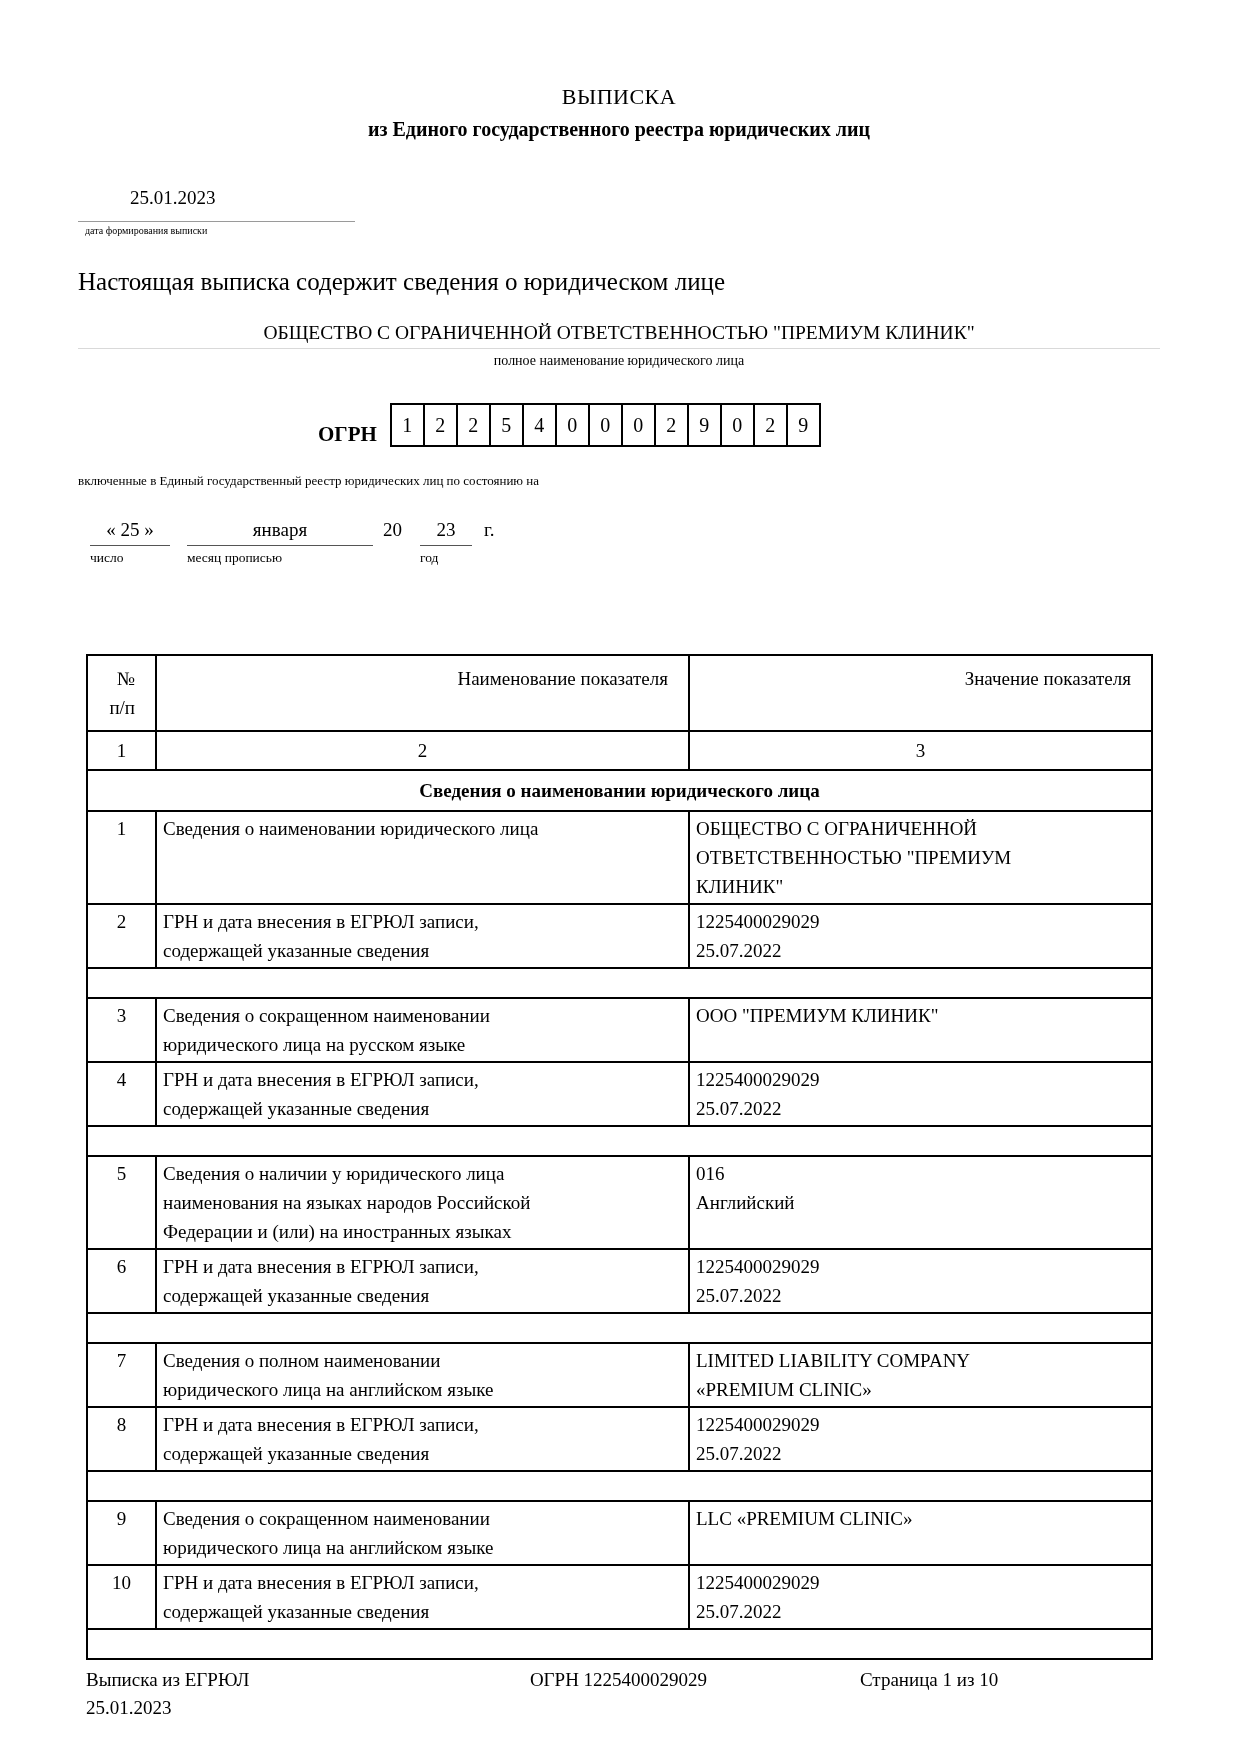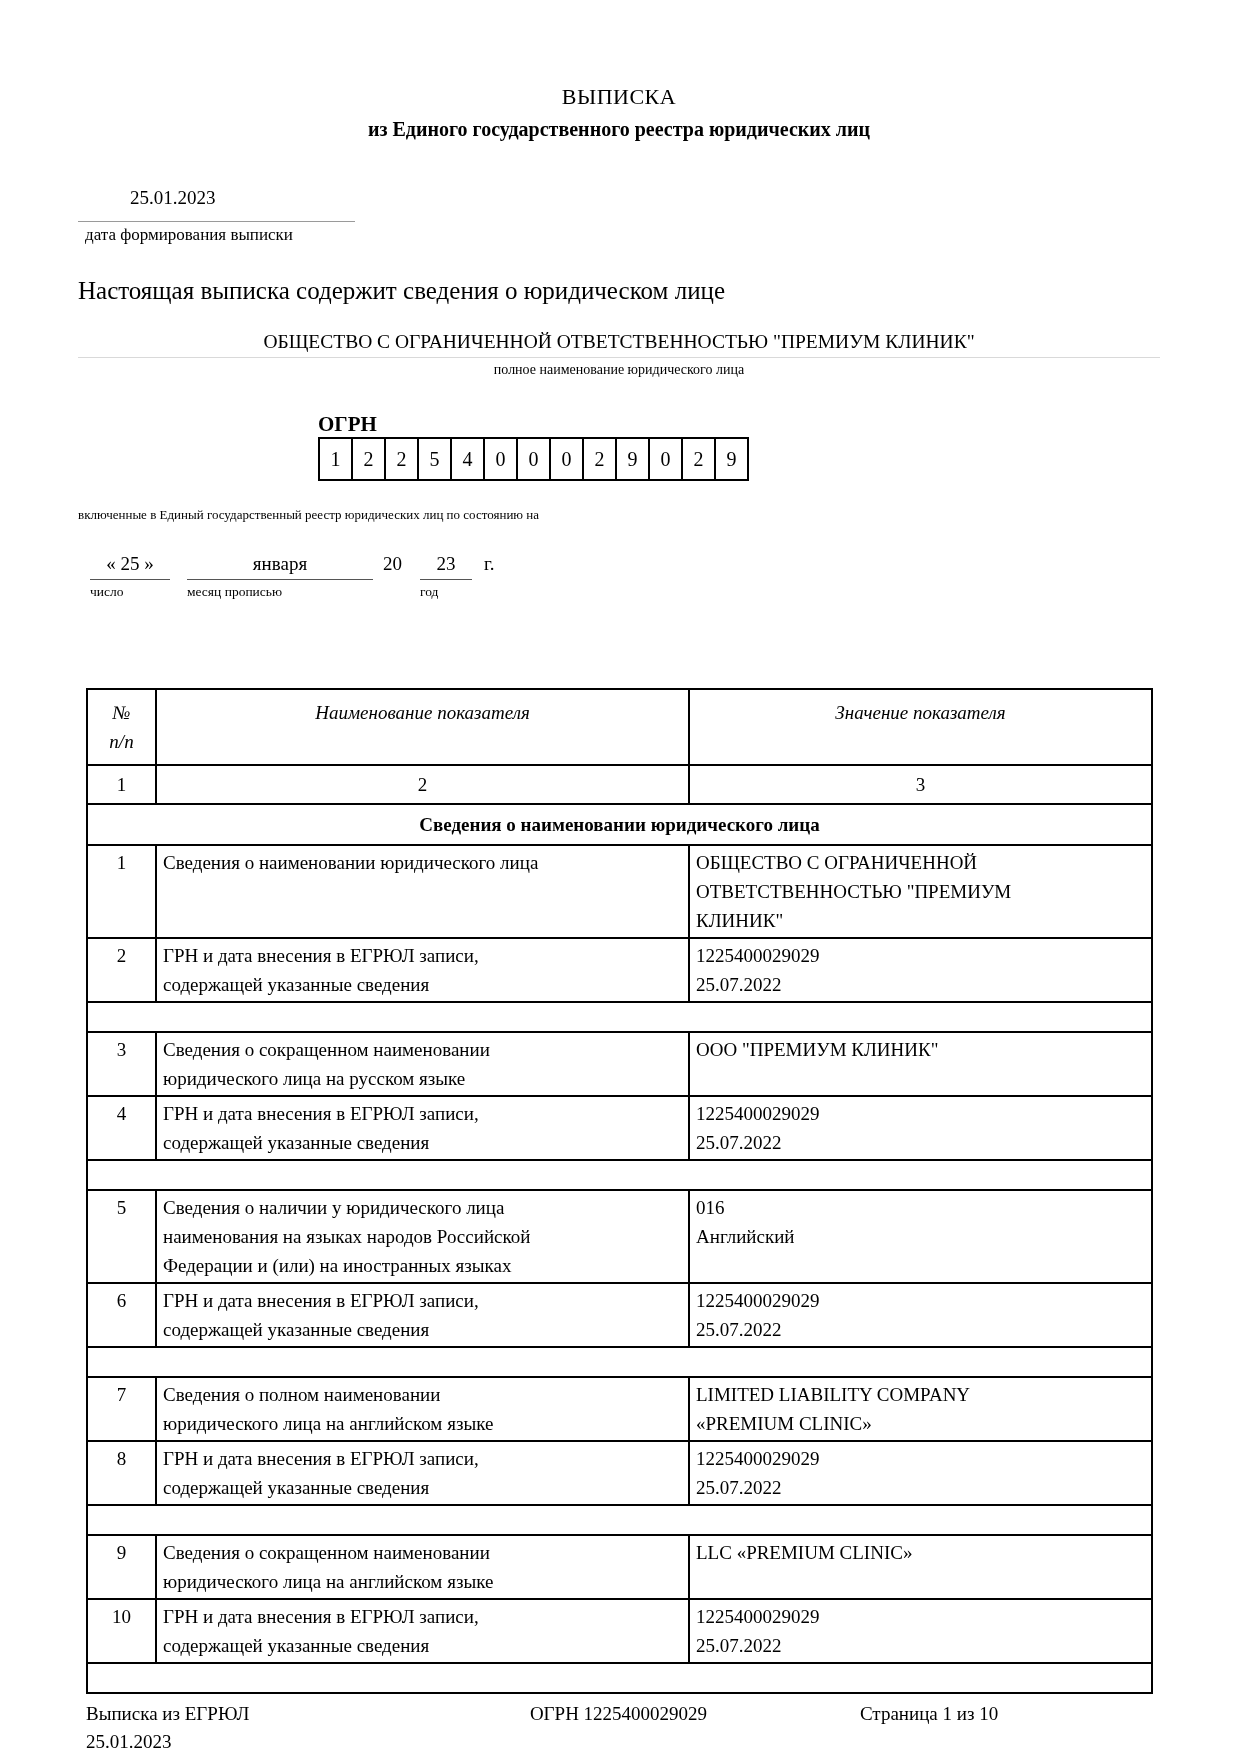--- a/index.html
+++ b/index.html
@@ -7,29 +7,29 @@
     width:1241px; height:1754px; background:#ffffff; margin:0 auto;
     box-sizing:border-box; padding:84px 81px 0 78px; position:relative;
     font-family:"Liberation Serif","DejaVu Serif",serif; color:#000;
   }
   .doc-title { text-align:center; font-size:22px; font-weight:normal; letter-spacing:.5px; }
   .doc-subtitle { text-align:center; font-size:20px; font-weight:bold; margin-top:8px; }
 
   .formation { margin-top:46px; }
   .formation-date { font-size:19px; margin-left:52px; }
   .formation-rule { width:277px; border-bottom:1px solid #9a9a9a; margin-top:12px; }
-  .formation-label { font-size:17px; margin-top:3px; margin-left:7px; }
+  .formation-label { font-size:10px; margin-top:3px; margin-left:7px; }
 
   .intro { font-size:25px; margin-top:32px; }
 
   .company-block { margin-top:26px; }
   .company-name { text-align:center; font-size:19.5px; padding-bottom:4px; border-bottom:1.5px solid #d9d9d9; }
   .company-label { text-align:center; font-size:14px; margin-top:4px; }
 
-  .ogrn-row { margin-top:34px; margin-left:240px; display:flex; align-items:flex-start;flex-direction:column; }
+  .ogrn-row { margin-top:34px; margin-left:240px; display:flex; align-items:flex-end; }
   .ogrn-label { font-size:21px; font-weight:bold; margin-right:13px; }
   .ogrn-boxes { display:flex; }
   .obox {
     width:31px; height:40px; border:2px solid #000; margin-left:-2px;
     display:flex; align-items:center; justify-content:center; font-size:20px;
     background:#fff;
   }
   .obox:first-child { margin-left:0; }
 
   .included { font-size:13px; margin-top:26px; }
@@ -46,21 +46,21 @@
 
   table.reg {
     border-collapse:collapse; margin-top:88px; margin-left:8px;
     width:1065px; table-layout:fixed;
   }
   .reg col.c1 { width:69px; } .reg col.c2 { width:533px; } .reg col.c3 { width:463px; }
   .reg td, .reg th {
     border:2px solid #000; font-weight:normal; font-size:19px;
     vertical-align:top; padding:2px 6px; line-height:29px;
   }
-  .reg th { text-align:center; padding:8px 20px;font-style:italic; }
+  .reg th { text-align:right; padding:8px 20px; }
   .reg td.cnum-head { text-align:center; padding:4px; }
   .reg td.section { text-align:center; font-weight:bold; padding:5px; }
   .reg td.rownum { text-align:center; }
   .reg td.name, .reg td.value { white-space:pre-line; }
   .reg td.spacer { height:28px; padding:0; }
 
   .footer {
     width:1065px; margin-left:8px; margin-top:6px;
     display:flex; font-size:19px; line-height:1.45;
   }

